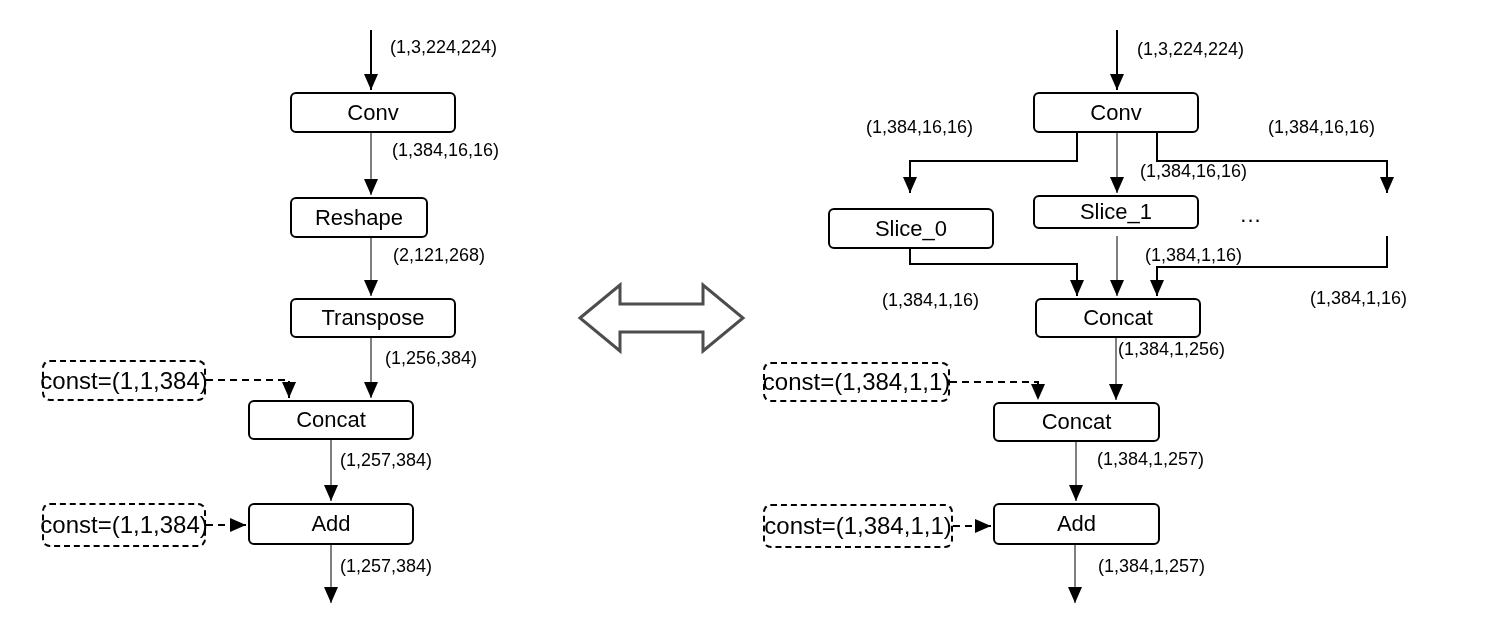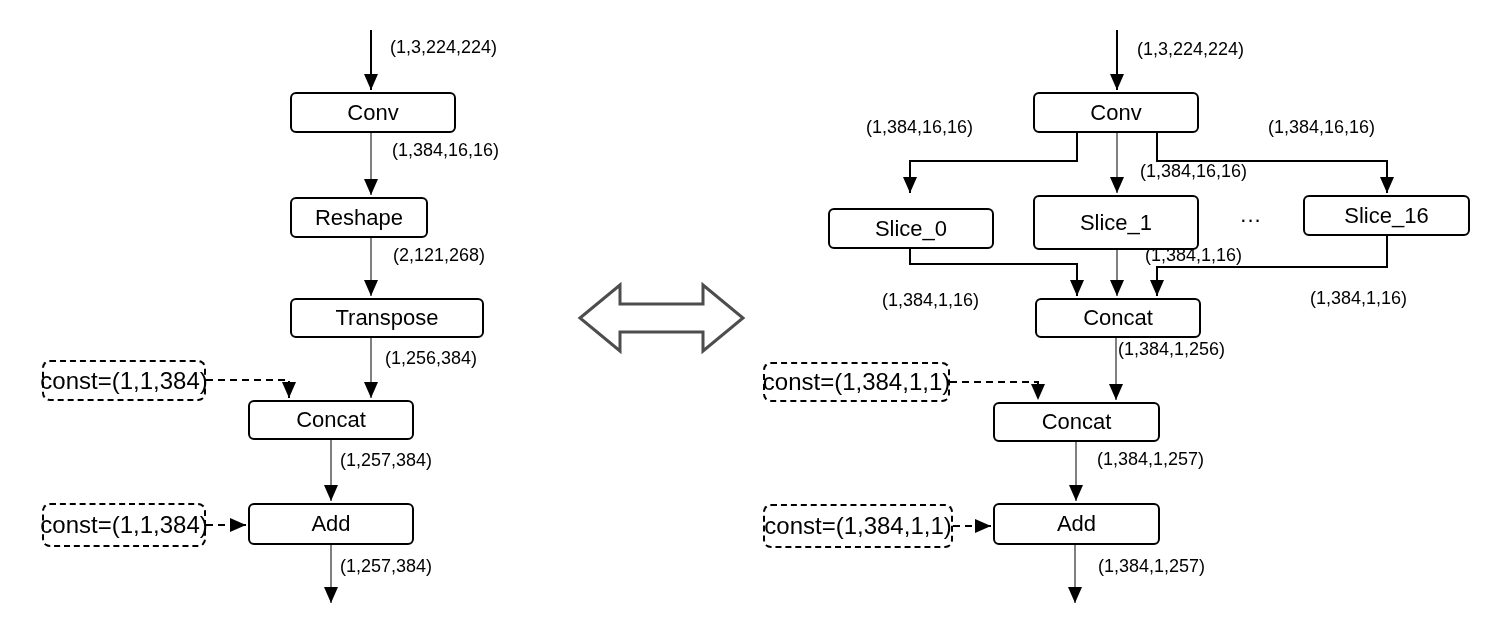--- a/index.html
+++ b/index.html
@@ -76,37 +76,36 @@
       <path d="M1116,338 V400" stroke="#808080" marker-end="url(#ah)"></path>
       <path d="M950,382 H1038 V400" stroke="#000" stroke-dasharray="7 5" marker-end="url(#ah)"></path>
       <path d="M1076,442 V501" stroke="#808080" marker-end="url(#ah)"></path>
       <path d="M953,526 H991" stroke="#000" stroke-dasharray="7 5" marker-end="url(#ah)"></path>
       <path d="M1075,545 V603" stroke="#808080" marker-end="url(#ah)"></path>
     </g>
   </svg>
 
   <div class="box" style="left:290px;top:92px;width:166px;height:41px">Conv</div>
   <div class="box" style="left:290px;top:197px;width:138px;height:41px">Reshape</div>
-  <div class="box" style="left:290px;top:298px;width:194px;height:40px">Transpose</div>
+  <div class="box" style="left:290px;top:298px;width:166px;height:40px">Transpose</div>
   <div class="box" style="left:248px;top:400px;width:166px;height:40px">Concat</div>
   <div class="box" style="left:248px;top:503px;width:166px;height:42px">Add</div>
   <div class="box dashed" style="left:42px;top:360px;width:164px;height:41px">const=(1,1,384)</div>
   <div class="box dashed" style="left:42px;top:503px;width:164px;height:44px">const=(1,1,384)</div>
 
   <div class="lbl" style="left:390px;top:38px">(1,3,224,224)</div>
   <div class="lbl" style="left:392px;top:141px">(1,384,16,16)</div>
   <div class="lbl" style="left:393px;top:246px">(2,121,268)</div>
   <div class="lbl" style="left:385px;top:349px">(1,256,384)</div>
   <div class="lbl" style="left:340px;top:451px">(1,257,384)</div>
   <div class="lbl" style="left:340px;top:557px">(1,257,384)</div>
 
   <div class="box" style="left:1033px;top:92px;width:166px;height:41px">Conv</div>
   <div class="box" style="left:828px;top:208px;width:166px;height:41px">Slice_0</div>
-  <div class="box" style="left:1033px;top:195px;width:166px;height:55px">Slice_1</div>
-  <div class="box" style="left:1303px;top:195px;width:167px;height:41px">Slice_16</div>
+  <div class="box" style="left:1033px;top:195px;width:166px;height:34px">Slice_1</div>
   <div class="dots" style="left:1226px;top:202px;width:50px">...</div>
   <div class="box" style="left:1035px;top:298px;width:166px;height:40px">Concat</div>
   <div class="box" style="left:993px;top:402px;width:167px;height:40px">Concat</div>
   <div class="box" style="left:993px;top:503px;width:167px;height:42px">Add</div>
   <div class="box dashed" style="left:763px;top:362px;width:187px;height:40px">const=(1,384,1,1)</div>
   <div class="box dashed" style="left:763px;top:504px;width:190px;height:44px">const=(1,384,1,1)</div>
 
   <div class="lbl" style="left:1137px;top:40px">(1,3,224,224)</div>
   <div class="lbl" style="left:866px;top:118px">(1,384,16,16)</div>
   <div class="lbl" style="left:1268px;top:118px">(1,384,16,16)</div>

